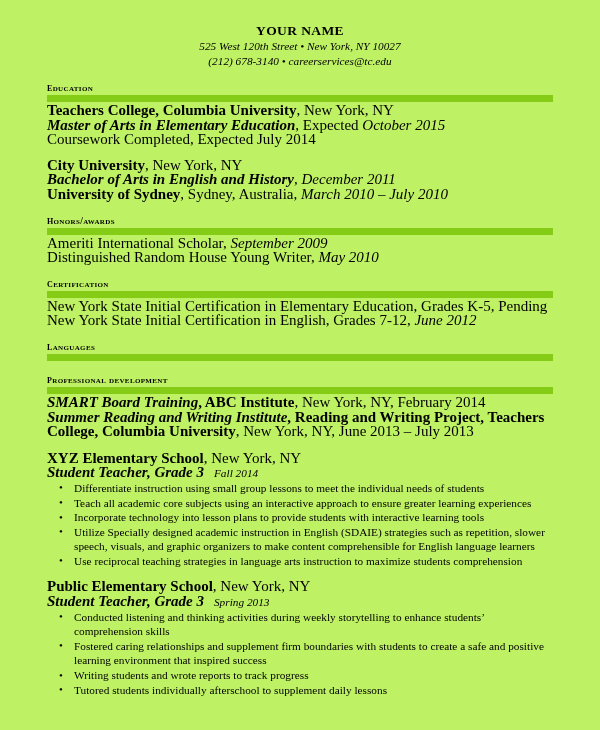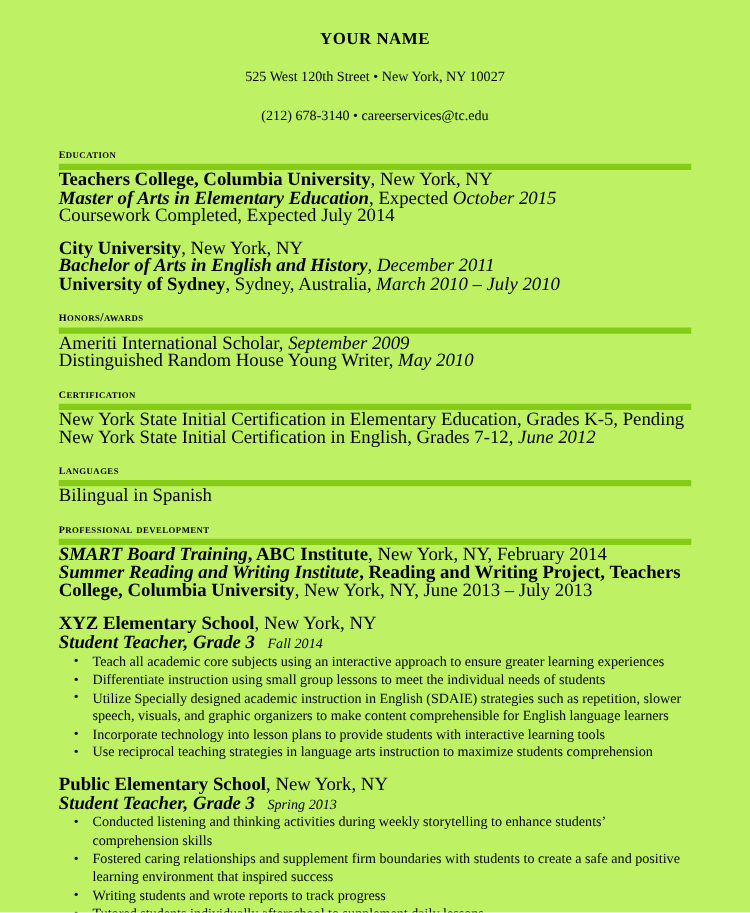--- a/index.html
+++ b/index.html
@@ -28,35 +28,36 @@
   .full-name {
     font-size: 13.5px;
     font-weight: bold;
     letter-spacing: 0.4px;
     line-height: 17px;
     margin: 0;
   }
   .contact-line {
     font-size: 11.3px;
     line-height: 15px;
-    margin: 16px;
+    margin: 0;
     white-space: nowrap;
+    font-style: italic;
   }
 
   
   .section { margin-top: 12px; }
   .section-title {
     font-size: 9.6px;
     font-weight: bold;
     font-variant: small-caps;
     text-transform: lowercase;
     letter-spacing: 0.35px;
     line-height: 12px;
     padding-bottom: 1px;
-    border-bottom: 5px solid #84cc16;
+    border-bottom: 7px solid #84cc16;
     margin: 0 0 1px 0;
   }
   .section-title::first-letter { font-size: 11.2px; }
 
   .body-line {
     font-size: 15px;
     line-height: 14.6px;
     margin: 0;
   }
   .bold { font-weight: bold; }
@@ -153,21 +154,20 @@
     <div class="body-line">
       <span>New York State Initial Certification in Elementary Education, Grades K-5, Pending</span><span class="ital"></span>
     </div>
     <div class="body-line">
       <span>New York State Initial Certification in English, Grades 7-12, </span><span class="ital">June 2012</span>
     </div>
   </div>
 
   <div class="section">
     <div class="section-title">Languages</div>
-    <div class="body-line">Bilingual in Spanish</div>
   </div>
 
   <div class="section">
     <div class="section-title">Professional Development</div>
     <div class="body-line">
       <span class="bold-ital">SMART Board Training</span><span class="bold">, ABC Institute</span><span>, New York, NY, February 2014</span>
     </div>
     <div class="body-line">
       <span class="bold-ital">Summer Reading and Writing Institute</span><span class="bold">, Reading and Writing Project, Teachers College, Columbia University</span><span>, New York, NY, June 2013 – July 2013</span>
     </div>
@@ -177,24 +177,24 @@
 
     <div>
       <div class="body-line">
         <span class="bold">XYZ Elementary School</span><span>, New York, NY</span>
       </div>
       <div class="title-row">
         <span class="body-line bold-ital">Student Teacher, Grade 3</span>
         <span class="date">Fall 2014</span>
       </div>
       <ul class="bullets">
+        <li>Differentiate instruction using small group lessons to meet the individual needs of students</li>
         <li>Teach all academic core subjects using an interactive approach to ensure greater learning experiences</li>
-        <li>Differentiate instruction using small group lessons to meet the individual needs of students</li>
+        <li>Incorporate technology into lesson plans to provide students with interactive learning tools</li>
         <li>Utilize Specially designed academic instruction in English (SDAIE) strategies such as repetition, slower speech, visuals, and graphic organizers to make content comprehensible for English language learners</li>
-        <li>Incorporate technology into lesson plans to provide students with interactive learning tools</li>
         <li>Use reciprocal teaching strategies in language arts instruction to maximize students comprehension</li>
       </ul>
     </div>
 
     <div class="gap"></div>
 
     <div>
       <div class="body-line">
         <span class="bold">Public Elementary School</span><span>, New York, NY</span>
       </div>

